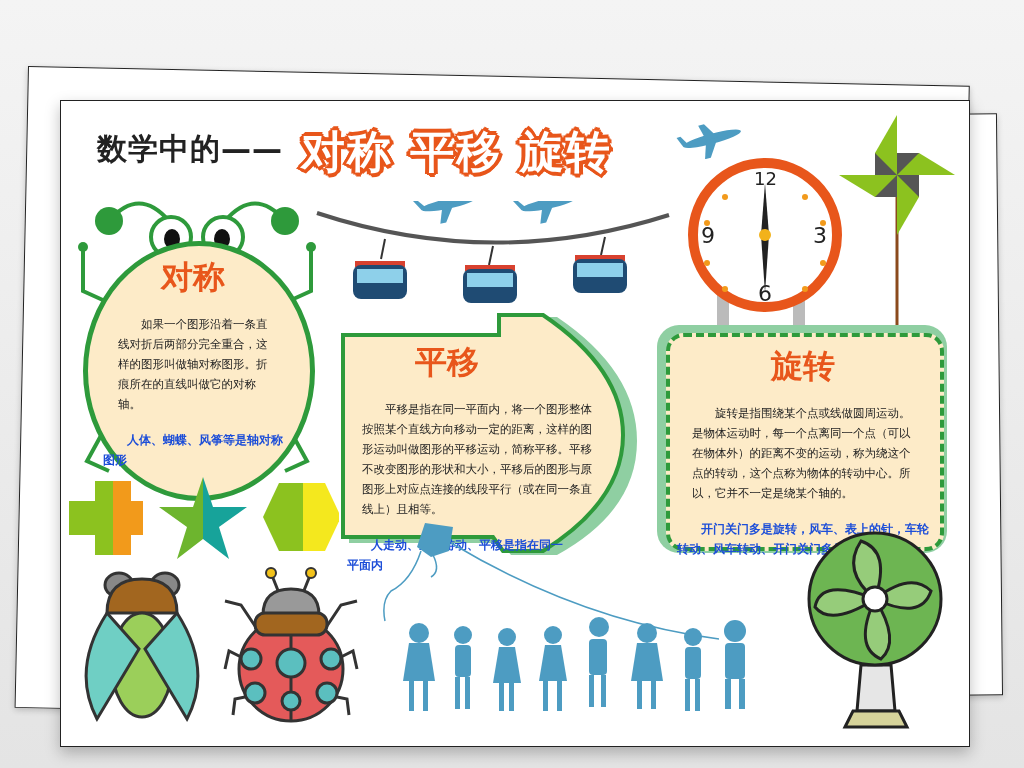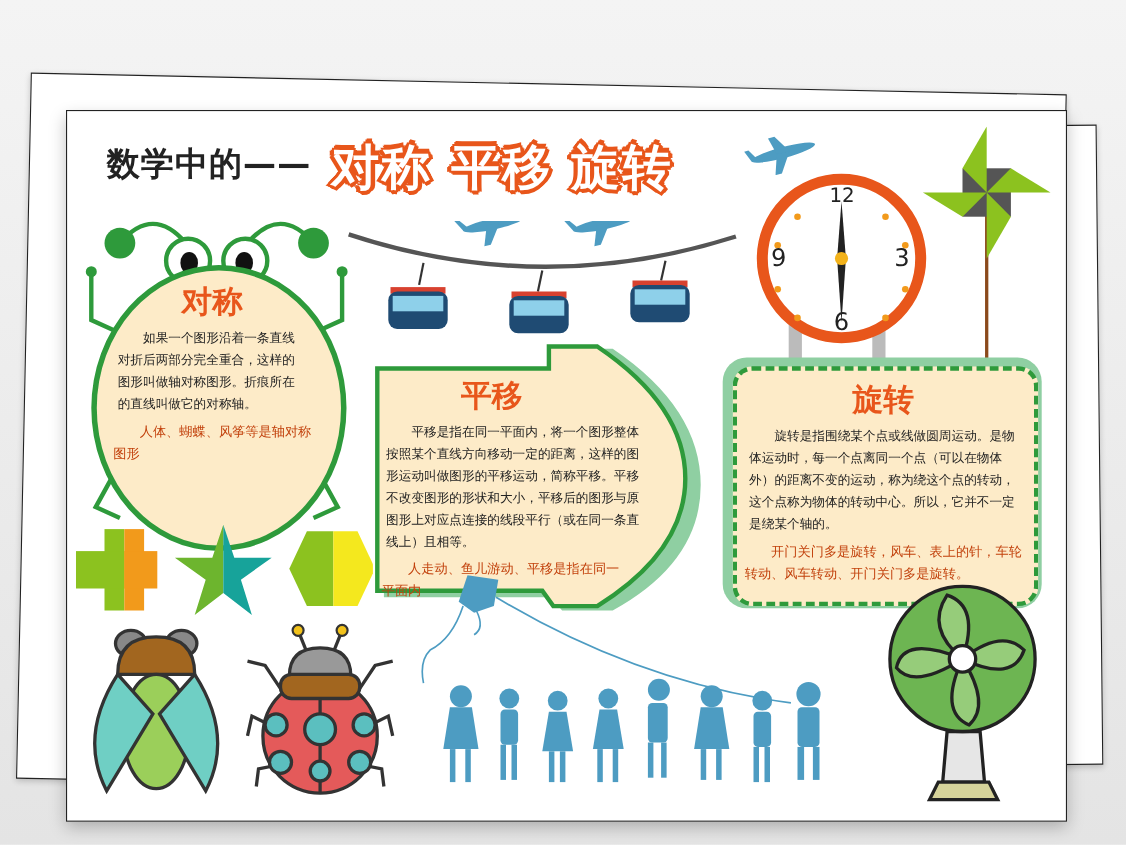--- a/index.html
+++ b/index.html
@@ -7,23 +7,23 @@
   .abs{position:absolute;}
   .sheet-back1{left:28px;top:66px;width:940px;height:640px;background:#fff;border:1px solid #222;transform:rotate(1.2deg);transform-origin:0 0;box-shadow:0 2px 6px rgba(0,0,0,.2);}
   .sheet-back2{left:80px;top:118px;width:918px;height:580px;background:#fff;border:1px solid #222;transform:rotate(-0.6deg);box-shadow:0 2px 6px rgba(0,0,0,.2);}
   .sheet{left:60px;top:100px;width:908px;height:645px;background:#fff;border:1px solid #222;box-shadow:0 6px 14px rgba(0,0,0,.25);overflow:hidden;}
   .title-prefix{left:36px;top:28px;font-size:30px;font-weight:bold;color:#222;letter-spacing:1px;}
   .title-main{left:240px;top:22px;font-size:44px;font-weight:bold;color:#fff;letter-spacing:2px;
     -webkit-text-stroke:0;text-shadow:
       3px 0 #e8561b,-3px 0 #e8561b,0 3px #e8561b,0 -3px #e8561b,
       2px 2px #e8561b,-2px -2px #e8561b,2px -2px #e8561b,-2px 2px #e8561b,
       4px 1px #e8561b,-4px 1px #e8561b,1px 4px #e8561b,1px -4px #e8561b;}
-  .heading{font-weight:bold;color:#e8561b;text-align:center;font-size:28px;}
-  .body-text{font-family:Liberation Serif, serif;font-size:11.5px;line-height:20px;color:#222;text-indent:2em;margin:4px;}
-  .note-text{font-weight:normal;font-size:12px;line-height:20px;color:#c2410c;text-indent:2em;margin:0;}
+  .heading{font-weight:bold;color:#e8561b;text-align:center;font-size:32px;}
+  .body-text{font-family:Liberation Mono, monospace;font-size:11.5px;line-height:20px;color:#222;text-indent:2em;margin:15px;}
+  .note-text{font-weight:bold;font-size:12px;line-height:20px;color:#1d4ed8;text-indent:2em;margin:0;}
   .frog-body{left:22px;top:140px;width:222px;height:250px;border-radius:50%;background:#fdebc8;border:5px solid #2e9a3b;}
   .frog-content{left:32px;top:155px;width:200px;}
   .arrow-content{left:286px;top:240px;width:250px;}
   .rot-outer{left:596px;top:224px;width:290px;height:228px;background:#8fcfa2;border-radius:22px;}
   .rot-inner{left:605px;top:232px;width:270px;height:210px;background:#fdebc8;border:4px dashed #2e9a3b;border-radius:18px;}
   .rot-content{left:616px;top:244px;width:252px;}
 </style>
 </head>
 <body>
 

